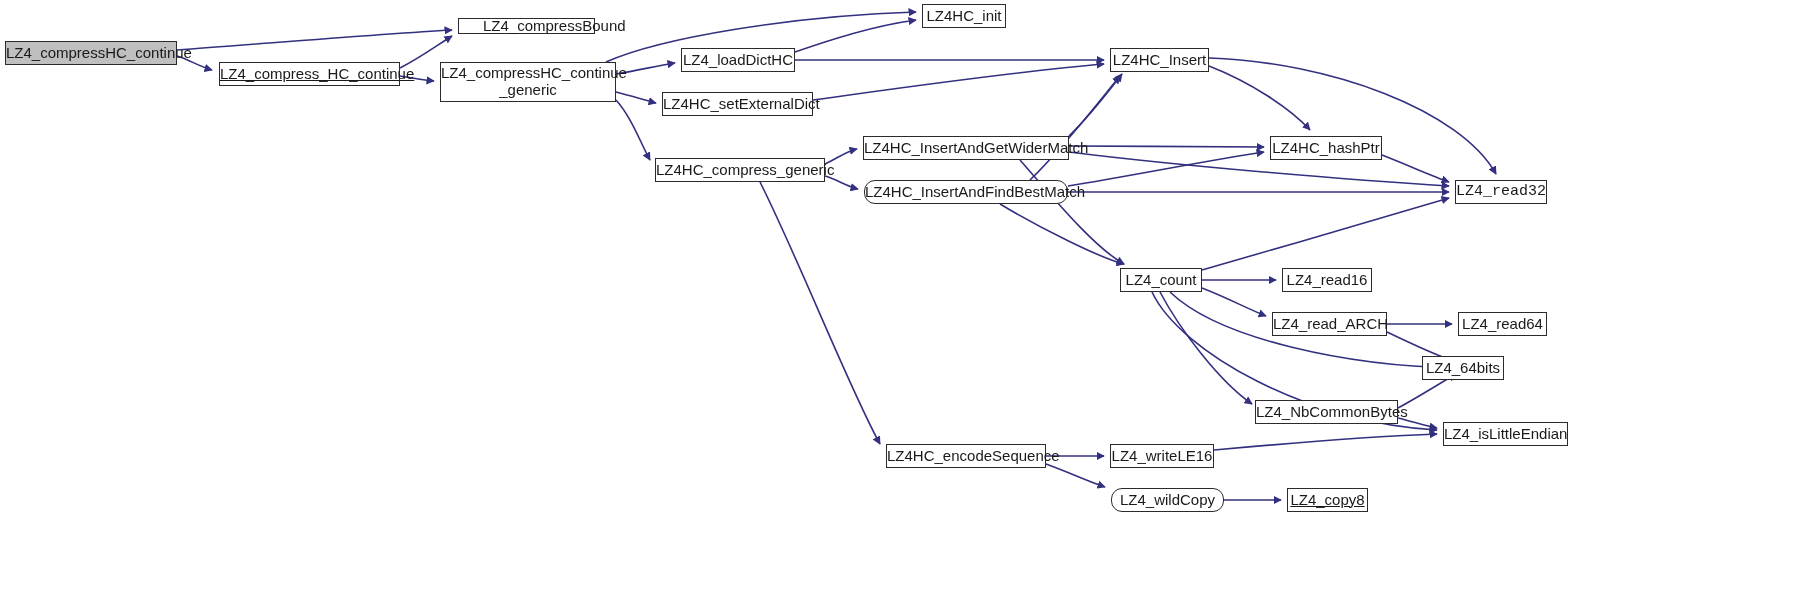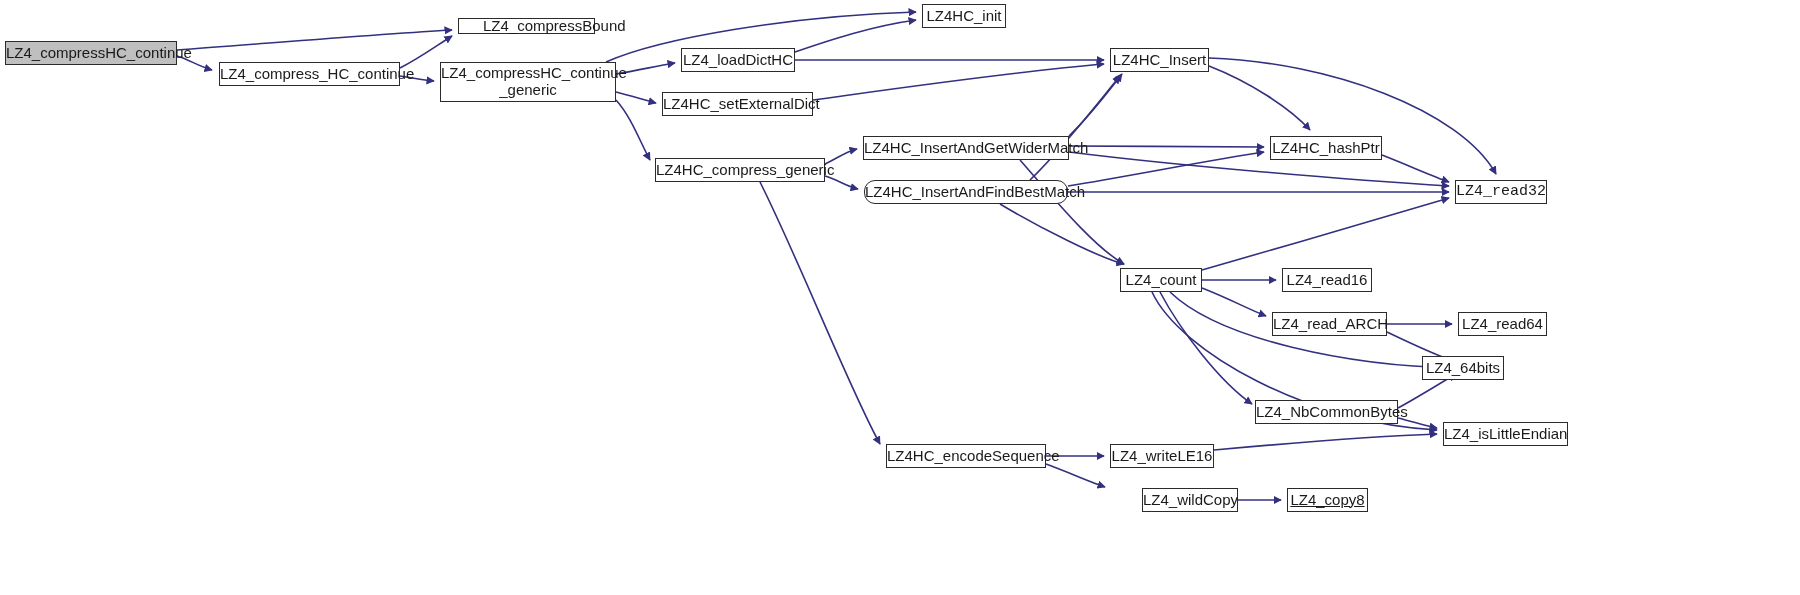--- a/index.html
+++ b/index.html
@@ -97,21 +97,21 @@
         <path d="M1398,408 C1420,396 1442,382 1456,374" marker-end="url(#arrow)" stroke="#32307f"></path>
         <path d="M1398,418 C1414,422 1426,426 1437,428" marker-end="url(#arrow)" stroke="#32307f"></path>
         <path d="M1046,456 C1070,456 1090,456 1104,456" marker-end="url(#arrow)" stroke="#32307f"></path>
         <path d="M1046,464 C1068,472 1090,482 1105,487" marker-end="url(#arrow)" stroke="#32307f"></path>
         <path d="M1214,450 C1280,444 1380,436 1437,434" marker-end="url(#arrow)" stroke="#32307f"></path>
         <path d="M1212,500 C1240,500 1268,500 1281,500" marker-end="url(#arrow)" stroke="#32307f"></path>
       </g>
   </svg>
   <div id="node-layer">
       <div class="node root" style="left: 5px; top: 41px; width: 172px; height: 24px;"><span class="lbl">LZ4_compressHC_continue</span></div>
-      <div class="node" style="left: 219px; top: 62px; width: 181px; height: 24px;"><span class="lbl">LZ4_compress_HC_continue</span></div>
+      <div class="node" style="left: 219px; top: 62px; width: 181px; height: 24px; text-decoration: underline;"><span class="lbl">LZ4_compress_HC_continue</span></div>
       <div class="node" style="left: 458px; top: 18px; width: 137px; height: 16px; padding-left: 24px;"><span class="lbl">LZ4_compressBound</span></div>
       <div class="node" style="left: 440px; top: 62px; width: 176px; height: 40px;"><span class="lbl">LZ4_compressHC_continue
 _generic</span></div>
       <div class="node" style="left: 681px; top: 48px; width: 114px; height: 24px;"><span class="lbl">LZ4_loadDictHC</span></div>
       <div class="node" style="left: 662px; top: 92px; width: 151px; height: 24px;"><span class="lbl">LZ4HC_setExternalDict</span></div>
       <div class="node" style="left: 922px; top: 4px; width: 84px; height: 24px;"><span class="lbl">LZ4HC_init</span></div>
       <div class="node" style="left: 1110px; top: 48px; width: 99px; height: 24px;"><span class="lbl">LZ4HC_Insert</span></div>
       <div class="node" style="left: 655px; top: 158px; width: 170px; height: 24px;"><span class="lbl">LZ4HC_compress_generic</span></div>
       <div class="node" style="left: 863px; top: 136px; width: 206px; height: 24px;"><span class="lbl">LZ4HC_InsertAndGetWiderMatch</span></div>
       <div class="node" style="left: 864px; top: 180px; width: 204px; height: 24px; border-radius: 11px;"><span class="lbl">LZ4HC_InsertAndFindBestMatch</span></div>
@@ -119,16 +119,16 @@
       <div class="node" style="left: 1455px; top: 180px; width: 92px; height: 24px; font-family: Liberation Mono, monospace;"><span class="lbl">LZ4_read32</span></div>
       <div class="node" style="left: 1120px; top: 268px; width: 82px; height: 24px; justify-content: flex-end;"><span class="lbl">LZ4_count</span></div>
       <div class="node" style="left: 1282px; top: 268px; width: 90px; height: 24px;"><span class="lbl">LZ4_read16</span></div>
       <div class="node" style="left: 1272px; top: 312px; width: 115px; height: 24px;"><span class="lbl">LZ4_read_ARCH</span></div>
       <div class="node" style="left: 1458px; top: 312px; width: 89px; height: 24px;"><span class="lbl">LZ4_read64</span></div>
       <div class="node" style="left: 1422px; top: 356px; width: 82px; height: 24px;"><span class="lbl">LZ4_64bits</span></div>
       <div class="node" style="left: 1255px; top: 400px; width: 143px; height: 24px;"><span class="lbl">LZ4_NbCommonBytes</span></div>
       <div class="node" style="left: 1443px; top: 422px; width: 125px; height: 24px;"><span class="lbl">LZ4_isLittleEndian</span></div>
       <div class="node" style="left: 886px; top: 444px; width: 160px; height: 24px;"><span class="lbl">LZ4HC_encodeSequence</span></div>
       <div class="node" style="left: 1110px; top: 444px; width: 104px; height: 24px;"><span class="lbl">LZ4_writeLE16</span></div>
-      <div class="node" style="left: 1142px; top: 488px; width: 96px; height: 24px;"><span class="lbl">LZ4_wildCopy</span></div>
+      <div class="node" style="left: 1111px; top: 488px; width: 113px; height: 24px; border-radius: 11px;"><span class="lbl">LZ4_wildCopy</span></div>
       <div class="node" style="left: 1287px; top: 488px; width: 81px; height: 24px; text-decoration: underline;"><span class="lbl">LZ4_copy8</span></div>
     </div>
 </div>
 
 </body></html>

